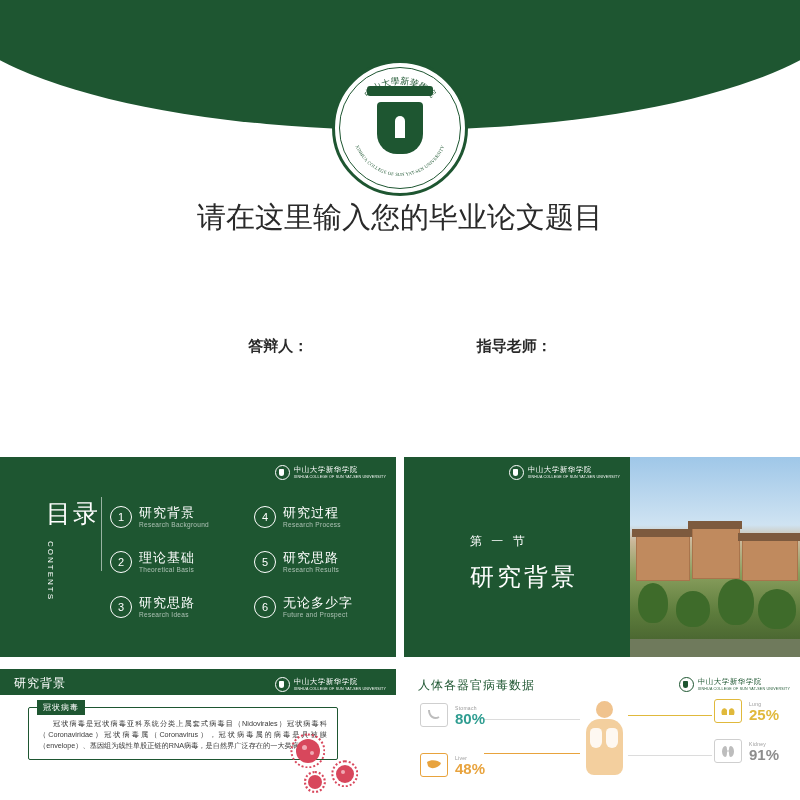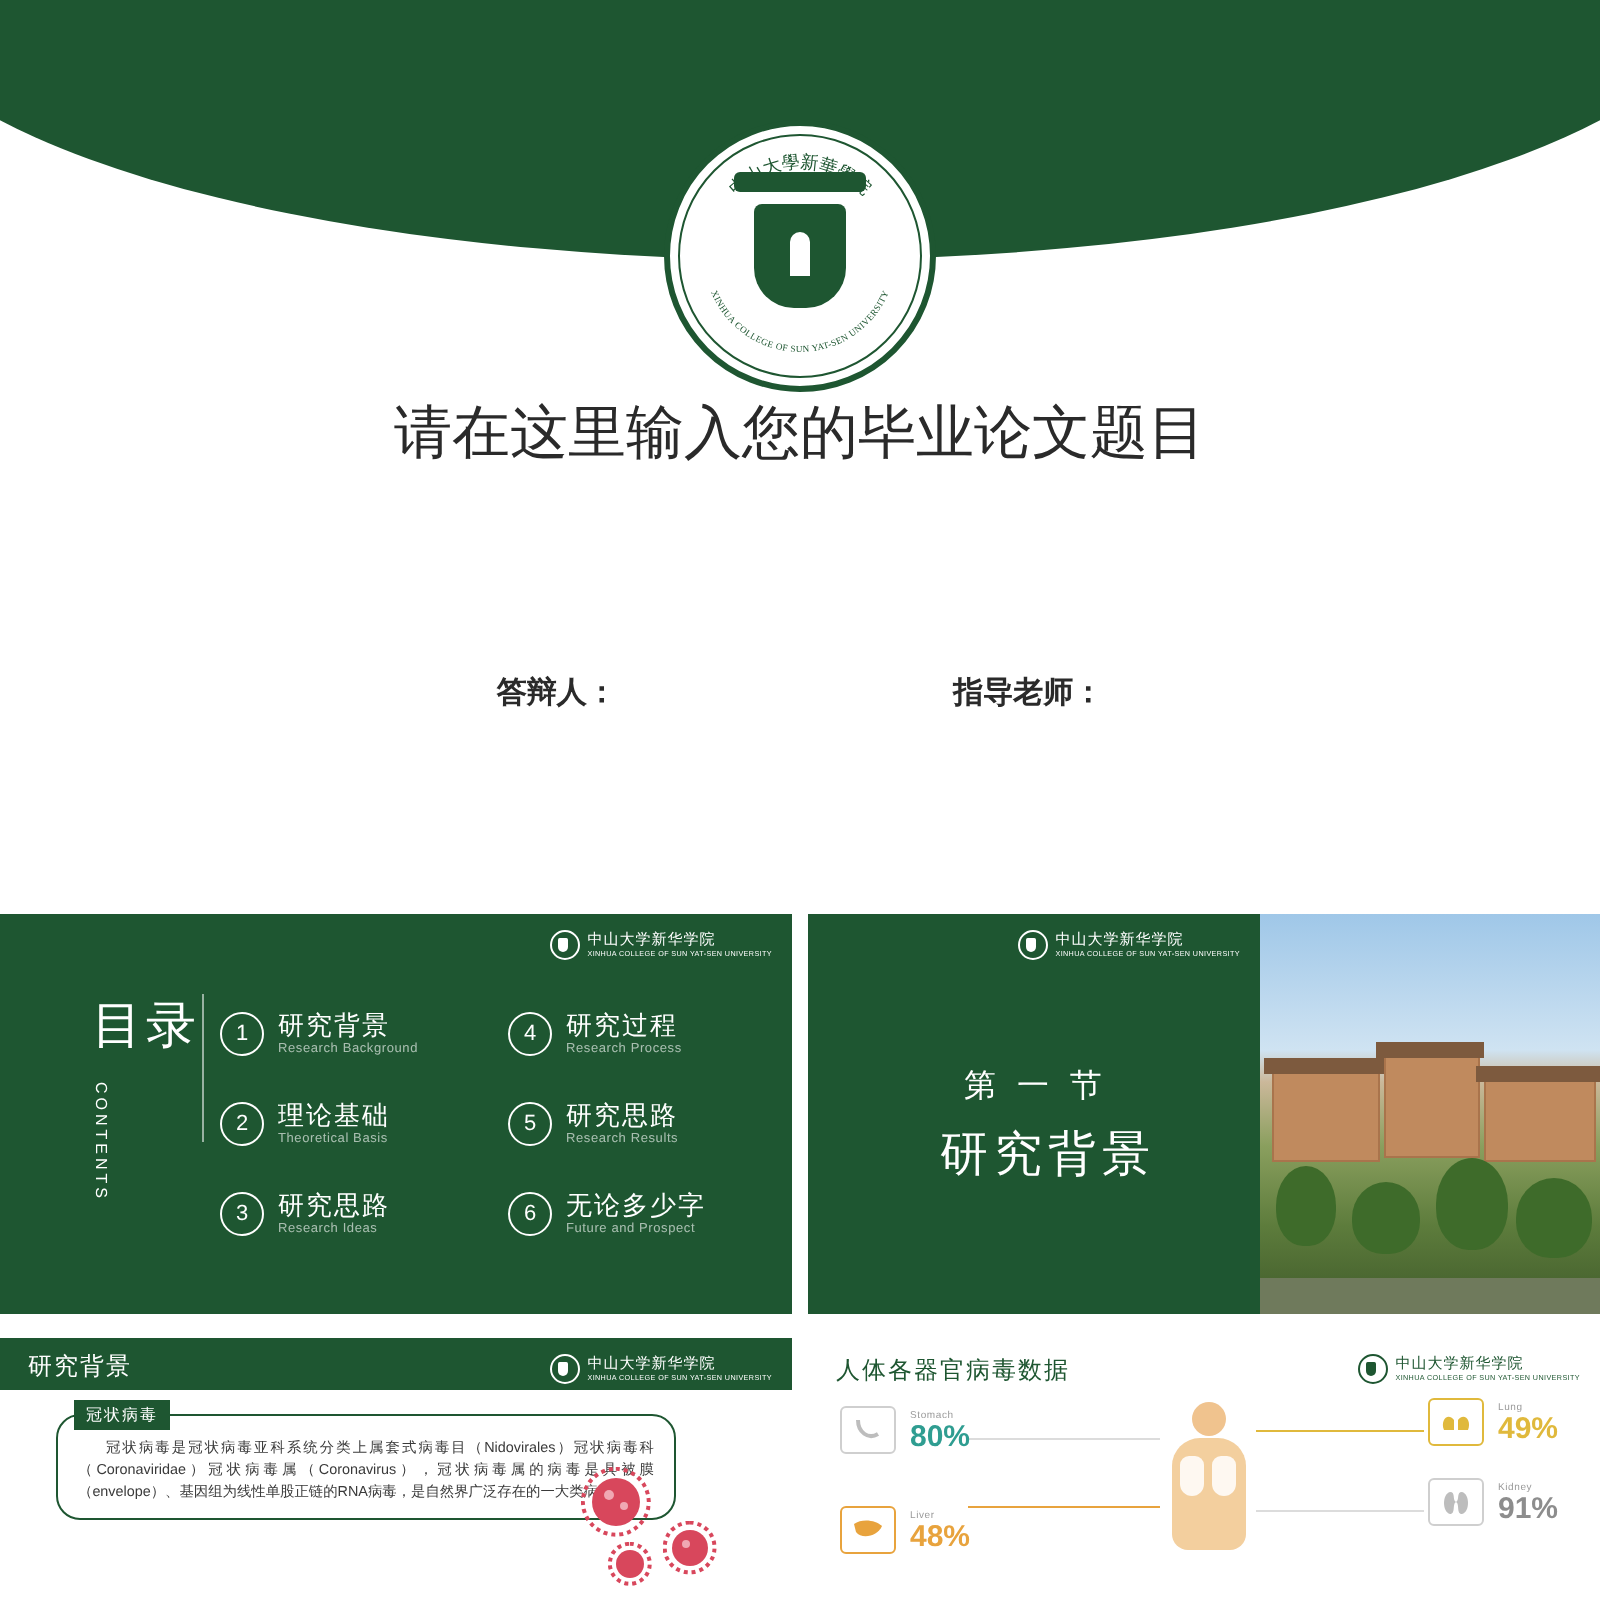--- a/index.html
+++ b/index.html
@@ -261,23 +261,23 @@
     border-radius: 50% 50% 45% 45%;
   }
   .ph-road {
     position: absolute;
     left: 0; bottom: 0;
     width: 170px; height: 18px;
     background: #6f7a5c;
   }
   .section-label {
     position: absolute;
-    left: 78px; top: 76px;
-    color: #ffffff;
-    font-size: 16px;
+    left: 66px; top: 76px;
+    color: #ffffff;
+    font-size: 12px;
     letter-spacing: 3px;
     text-align: center;
   }
   .section-title {
     position: absolute;
     left: 66px; top: 104px;
     color: #ffffff;
     font-size: 24px;
     letter-spacing: 3px;
   }
@@ -301,21 +301,21 @@
     left: 14px; top: 6px;
     color: #ffffff;
     font-size: 12px;
     letter-spacing: 1px;
   }
   .cl-card {
     position: absolute;
     left: 28px; top: 38px;
     width: 310px;
     border: 1px solid #1e5631;
-    border-radius: 12px;
+    border-radius: 2px;
     padding: 10px 10px 8px 10px;
     box-sizing: border-box;
   }
   .cl-card-tag {
     position: absolute;
     left: 8px; top: -8px;
     background: #1e5631;
     color: #ffffff;
     font-size: 8px;
     padding: 2px 6px;
@@ -643,21 +643,21 @@
     </div>
 
     <div class="stat" style="left:310px; top:30px;">
       <div class="stat-icon yellow">
         <svg width="16" height="12" viewBox="0 0 16 12">
           <path d="M2 10 C0 5, 4 1, 7 5 L7 10 Z M14 10 C16 5, 12 1, 9 5 L9 10 Z" fill="#e0b93c"></path>
         </svg>
       </div>
       <div class="stat-text">
         <div class="organ">Lung</div>
-        <div class="pct yellow">49%</div>
+        <div class="pct yellow">25%</div>
       </div>
     </div>
 
     <div class="stat" style="left:310px; top:70px;">
       <div class="stat-icon">
         <svg width="16" height="13" viewBox="0 0 16 13">
           <path d="M5 1 C1 2, 1 11, 5 12 C8 12, 6 7, 8 6 C6 5, 8 1, 5 1 Z" fill="#bdbdbd"></path>
           <path d="M11 1 C15 2, 15 11, 11 12 C8 12, 10 7, 8 6 C10 5, 8 1, 11 1 Z" fill="#bdbdbd"></path>
         </svg>
       </div>

